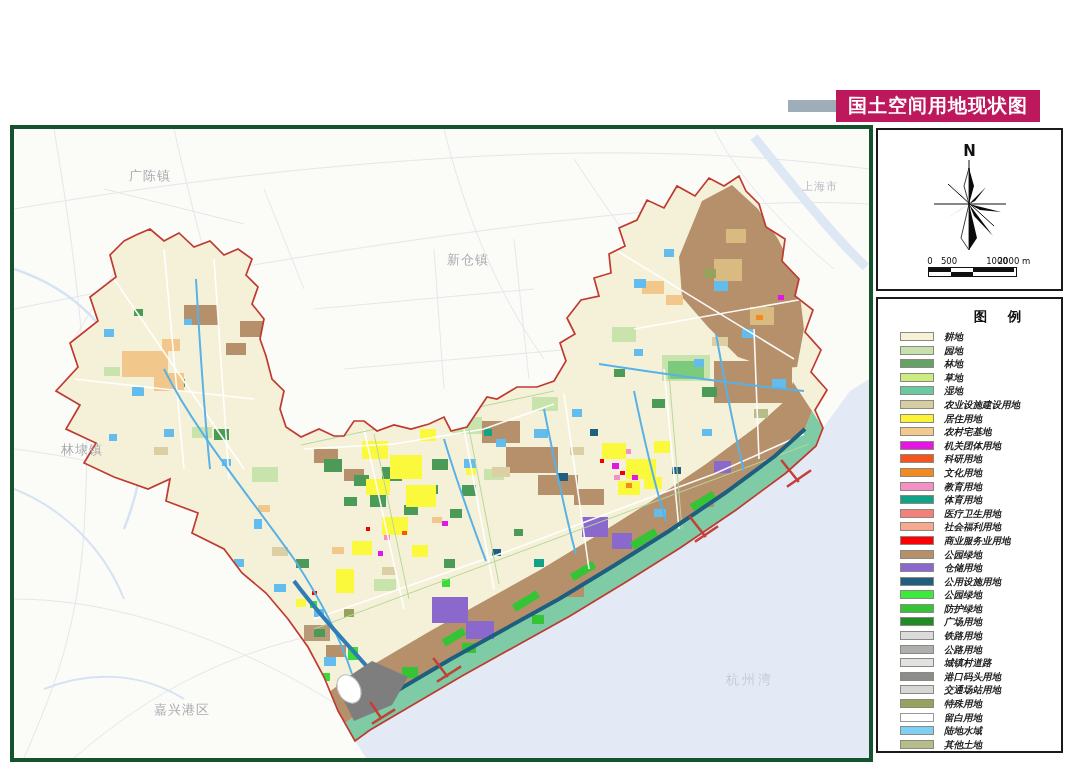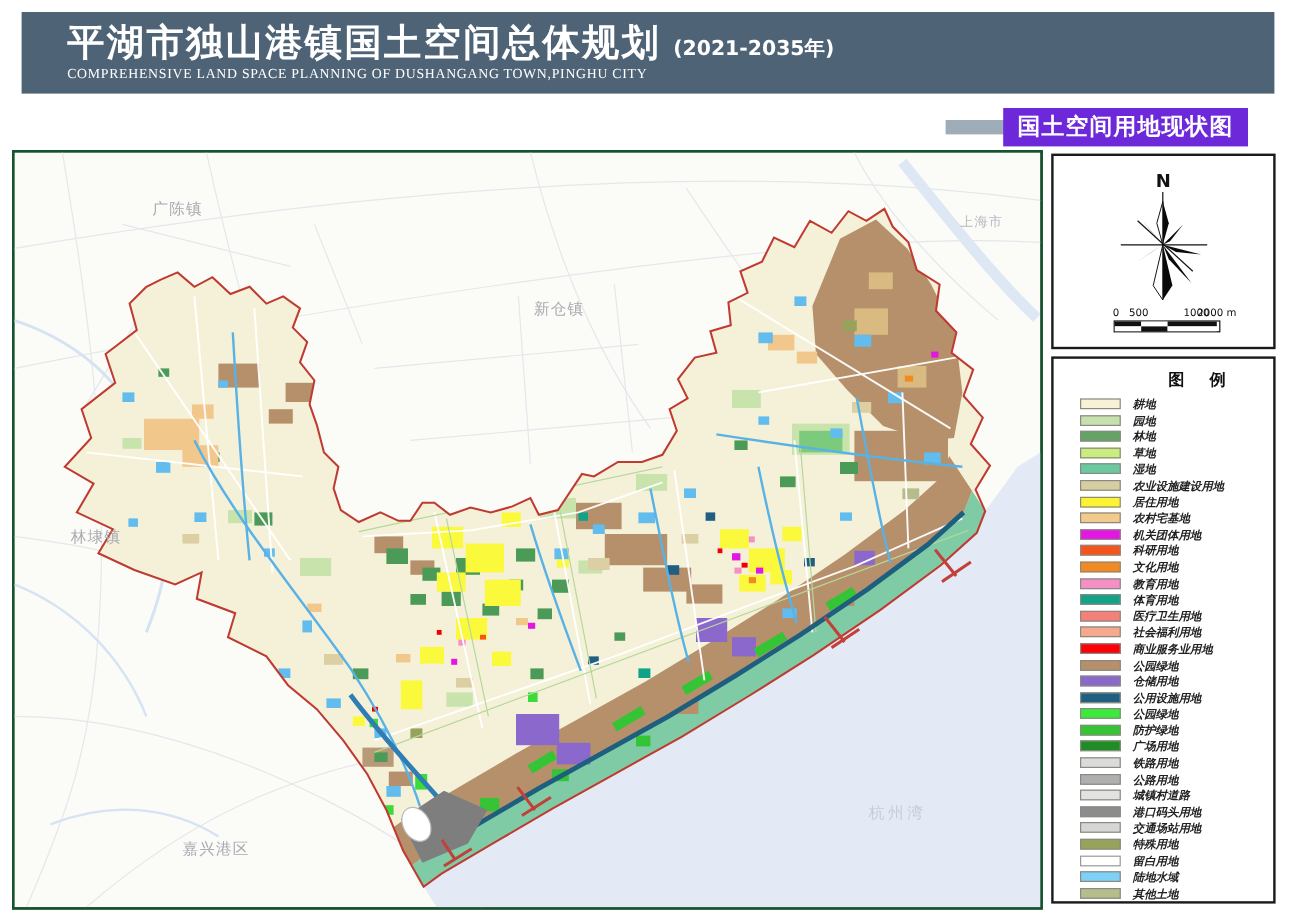--- a/index.html
+++ b/index.html
@@ -12,22 +12,22 @@
   #title-cn{color:#fff;font-size:31px;font-weight:bold;letter-spacing:2px;line-height:1;}
   #title-yr{color:#fff;font-size:17px;font-weight:bold;}
   #subtitle{color:#fff;font-size:11.5px;font-family:"Liberation Serif","DejaVu Serif",serif;
             letter-spacing:0.6px;margin-top:4px;}
   
   #badge-bar{position:absolute;left:788px;top:100px;width:56px;height:12px;background:#9fadb9;}
   #badge{position:absolute;left:836px;top:90px;width:204px;height:32px;display:flex;
          align-items:center;justify-content:center;color:#fff;font-size:19px;font-weight:bold;
          letter-spacing:1px;}
   
-  #map-frame{position:absolute;left:10px;top:125px;width:855px;height:629px;background:#14532d;
-             border:2px solid #14532d;box-sizing:content-box;}
+  #map-frame{position:absolute;left:10px;top:125px;width:855px;height:629px;background:#6d28d9;
+             border:4px solid #14532d;box-sizing:content-box;}
   .map-label{position:absolute;color:#a8abb0;font-size:13px;letter-spacing:1px;white-space:nowrap;}
   #lbl-shanghai{font-size:11px;color:#b6bac2;}
   #lbl-hzw{font-size:13px;color:#c4cbd8;letter-spacing:3px;}
   
   .panelbox{position:absolute;background:#fff;border:2px solid #1a1a1a;box-sizing:border-box;}
   #north-box{left:876px;top:128px;width:187px;height:163px;}
   #legend-box{left:876px;top:297px;width:187px;height:456px;}
   #north-n{position:absolute;left:0;top:12px;width:100%;text-align:center;font-weight:bold;
            font-size:15px;color:#111;}
   .scale-tick{position:absolute;transform:translateX(-50%);font-size:8.5px;color:#111;top:126px;}
@@ -40,30 +40,23 @@
   .leg-swatch{position:absolute;left:22px;top:2px;width:34px;height:9px;border:1px solid #8a8a80;
               box-sizing:border-box;}
   .leg-label{position:absolute;left:66px;top:1px;font-size:9.5px;font-weight:bold;color:#222;
              white-space:nowrap;}
 </style>
 </head>
 <body>
 
 <div id="page">
 
-  <div id="banner" style="background:#4f6377;">
-    <div id="title-row">
-      <span id="title-cn">平湖市独山港镇国土空间总体规划</span>
-      <span id="title-yr">(2021-2035年)</span>
-    </div>
-    <div id="subtitle">COMPREHENSIVE LAND SPACE PLANNING OF DUSHANGANG TOWN,PINGHU CITY</div>
-  </div>
 
   <div id="badge-bar"></div>
-  <div id="badge" style="background:#6d28d9;">国土空间用地现状图</div>
+  <div id="badge" style="background:#be185d;">国土空间用地现状图</div>
 
   <div id="map-frame">
     <svg width="855" height="629" viewBox="0 0 855 629">
       <defs>
         <clipPath id="townclip">
           <path d="M110,112 L96,126 L102,148 L76,168 L84,192 L56,214 L64,238 L42,262 L66,276 L52,300 L82,314 L70,334 L100,348 L134,360 L156,350 L152,372 L184,384 L178,404 L210,420 L228,444 L252,464 L274,490 L294,518 L310,548 L324,582 L341,612 L356,601 L402,574 L448,547 L502,517 L556,487 L612,453 L666,419 L722,381 L772,344 L802,317 L809,299 L801,281 L813,261 L797,243 L807,221 L791,203 L799,181 L781,167 L785,150 L768,132 L771,110 L752,98 L745,75 L732,62 L725,47 L710,57 L695,49 L681,67 L663,57 L650,79 L633,71 L623,91 L605,99 L611,117 L595,125 L597,144 L580,149 L585,167 L567,171 L553,189 L561,205 L546,214 L552,232 L540,252 L523,258 L503,258 L483,270 L473,268 L453,298 L437,302 L430,288 L415,295 L397,300 L380,296 L363,302 L350,292 L340,292 L330,307 L320,307 L305,300 L287,308 L272,298 L266,280 L270,262 L258,250 L252,227 L246,210 L250,190 L238,175 L244,158 L232,146 L238,130 L224,120 L210,126 L196,112 L180,118 L165,104 L150,112 L136,100 L122,106 Z"></path>
         </clipPath>
       </defs>
 
       <rect x="0" y="0" width="855" height="629" fill="#fbfbf8"></rect>

